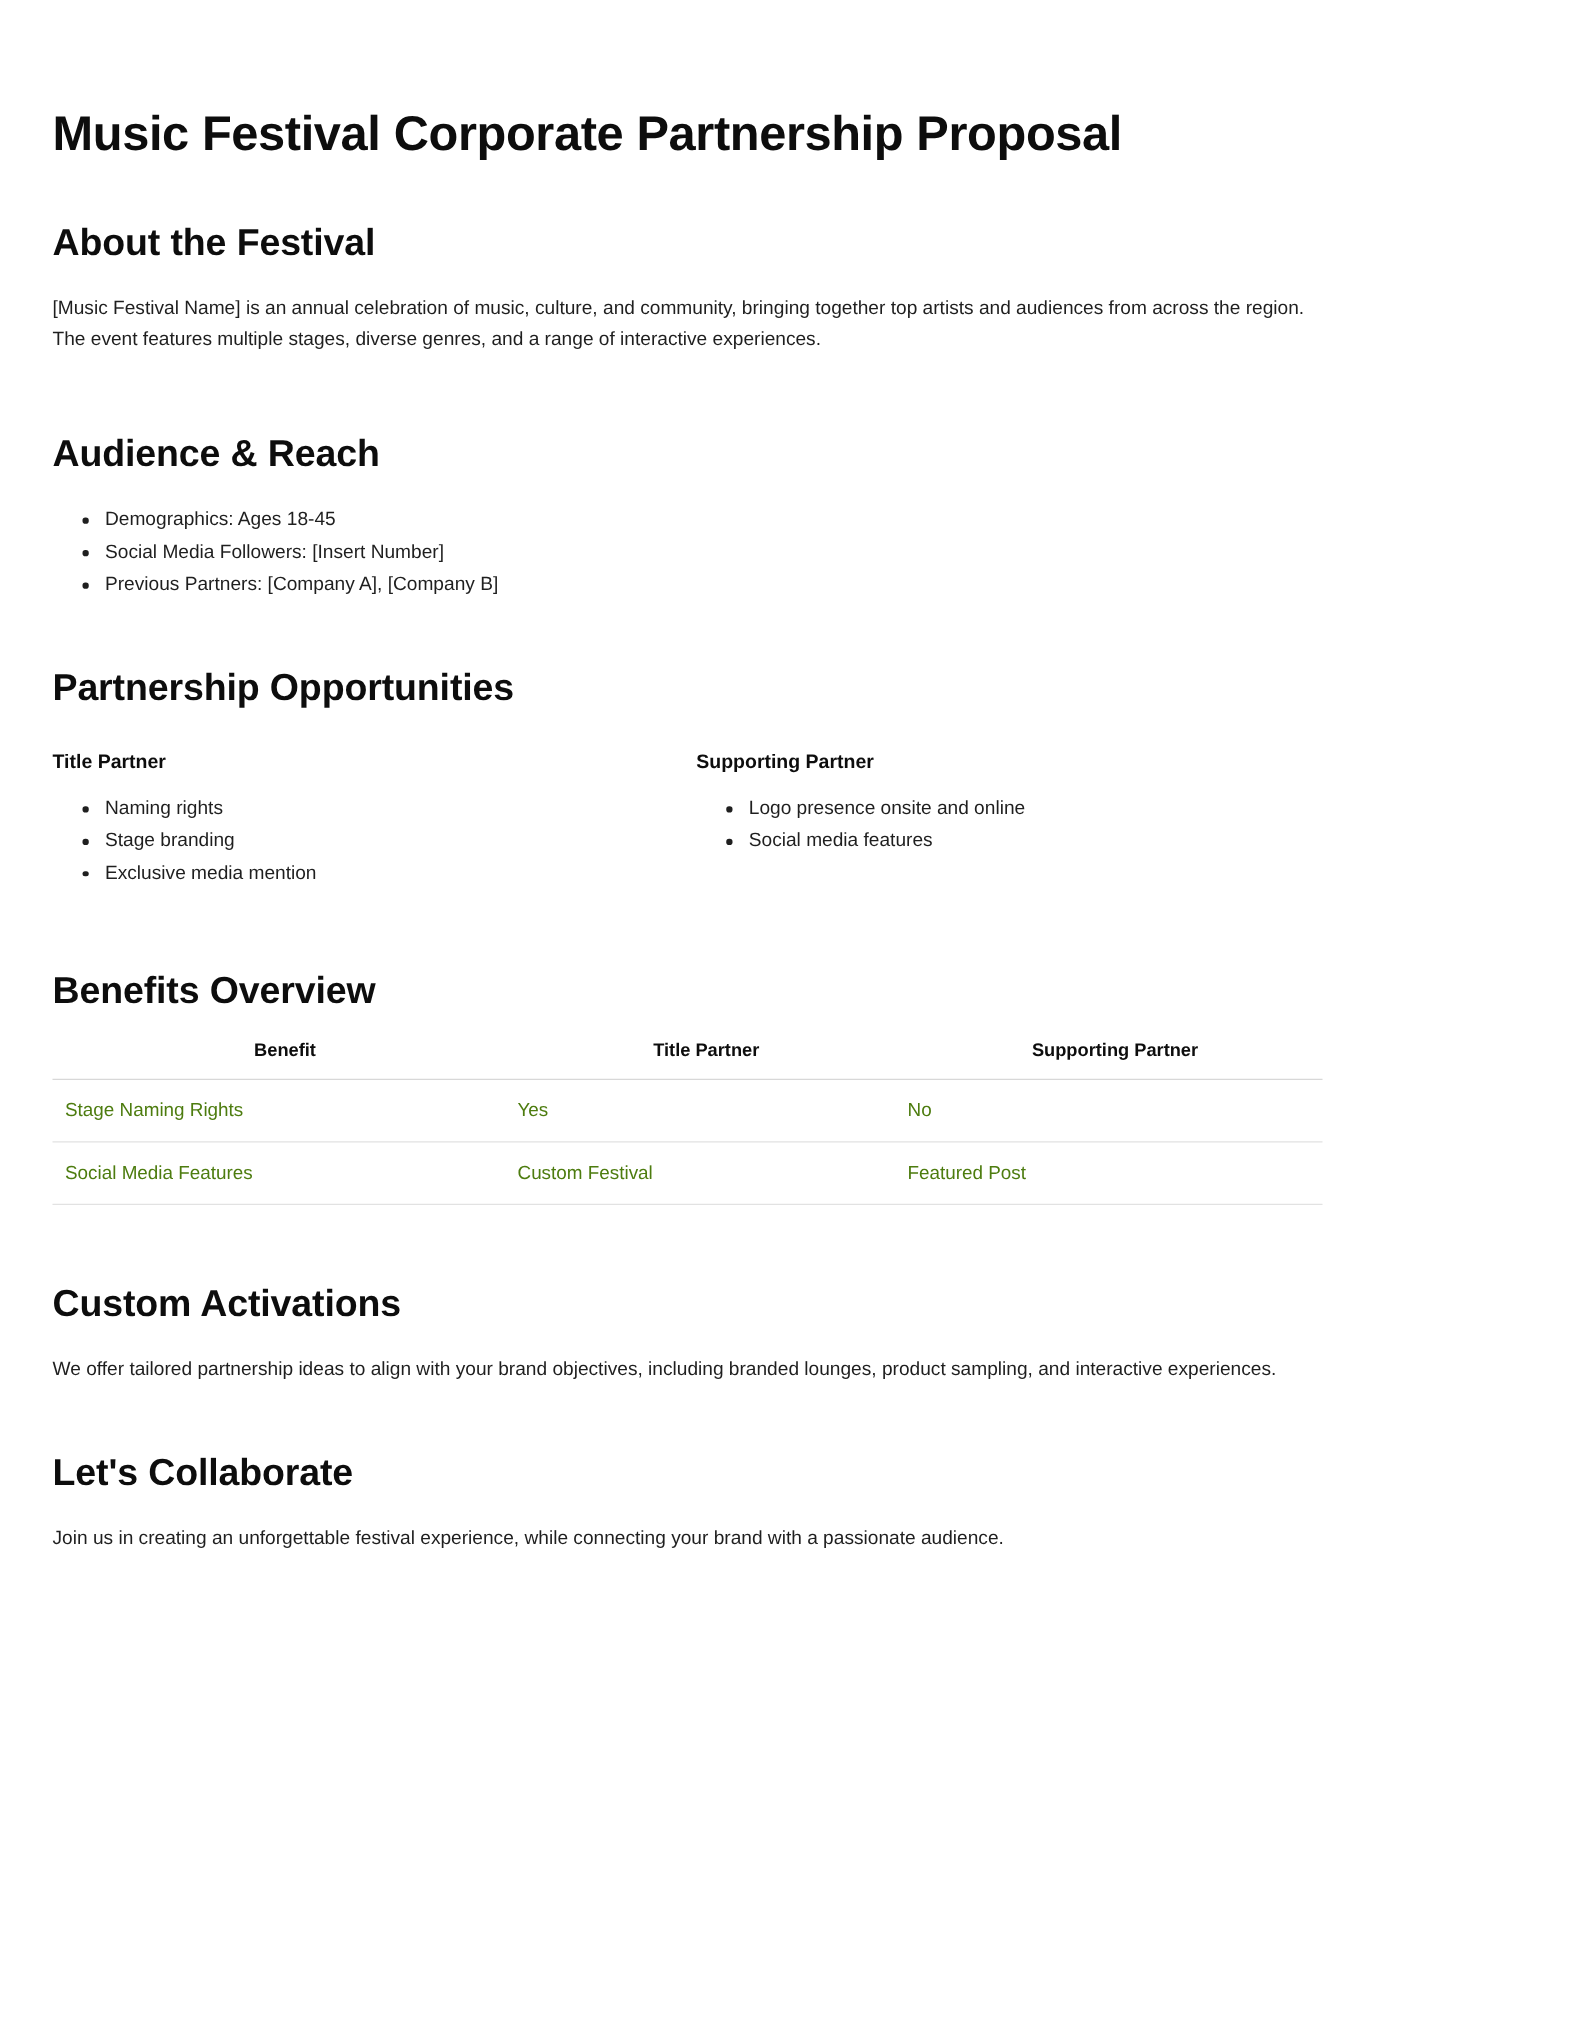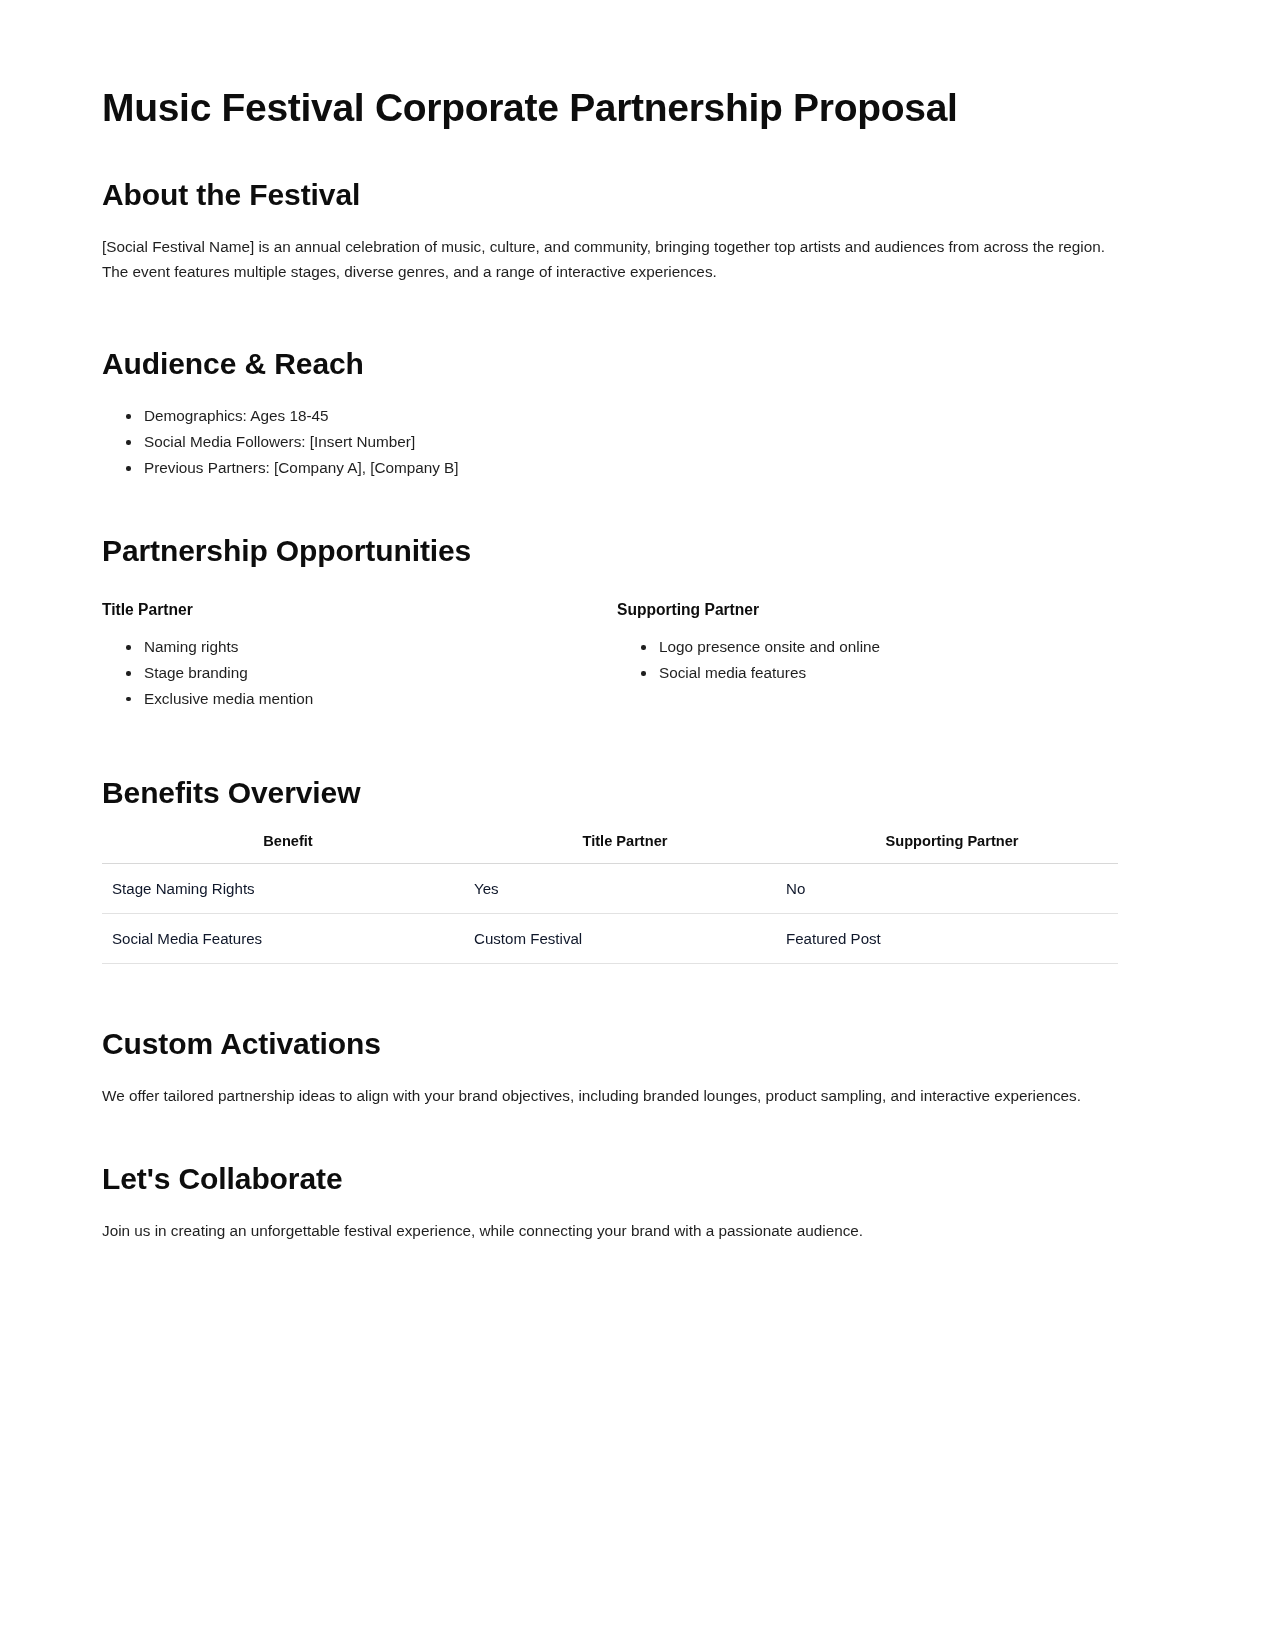--- a/index.html
+++ b/index.html
@@ -11,21 +11,21 @@
     width: 1263px;
     height: 1627px;
     font-family: "Liberation Sans", sans-serif;
     color: #1a1a1a;
     -webkit-font-smoothing: antialiased;
   }
   .page {
     box-sizing: border-box;
     width: 1263px;
     min-height: 1627px;
-    padding: 86px 140px 60px 102px;
+    padding: 86px 140px 60px 42px;
     background: #ffffff;
   }
   .doc-title {
     font-size: 39px;
     font-weight: bold;
     letter-spacing: -0.3px;
     line-height: 1.15;
     margin: 0 0 46px 0;
     color: #0d0d0d;
   }
@@ -95,40 +95,40 @@
     text-align: center;
     font-size: 14.6px;
     font-weight: bold;
     color: #0d0d0d;
     padding: 0 0 14px 10px;
     border-bottom: 1px solid #d8d8d8;
   }
   table.benefits td {
     text-align: left;
     font-size: 15.1px;
-    color: #0f172a;
+    color: #4d7c0f;
     padding: 16px 0 16px 10px;
     border-bottom: 1px solid #e2e2e2;
   }
   table.benefits col.c1 { width: 362px; }
   table.benefits col.c2 { width: 312px; }
   table.benefits col.c3 { width: 342px; }
   .spacer-lg { height: 28px; }
   .spacer-md { height: 18px; }
 </style>
 </head>
 <body>
 
 <div class="page">
 
   <h1 class="doc-title">Music Festival Corporate Partnership Proposal</h1>
 
   <div class="section">
     <h2 class="section-heading">About the Festival</h2>
-    <p class="body-text">[Social Festival Name] is an annual celebration of music, culture, and community, bringing together top artists and audiences from across the region. The event features multiple stages, diverse genres, and a range of interactive experiences.</p>
+    <p class="body-text">[Music Festival Name] is an annual celebration of music, culture, and community, bringing together top artists and audiences from across the region. The event features multiple stages, diverse genres, and a range of interactive experiences.</p>
   </div>
 
   <div class="spacer-lg"></div>
 
   <div class="section">
     <h2 class="section-heading">Audience &amp; Reach</h2>
     <ul class="bullets">
       <li>Demographics: Ages 18-45</li>
       <li>Social Media Followers: [Insert Number]</li>
       <li>Previous Partners: [Company A], [Company B]</li>

